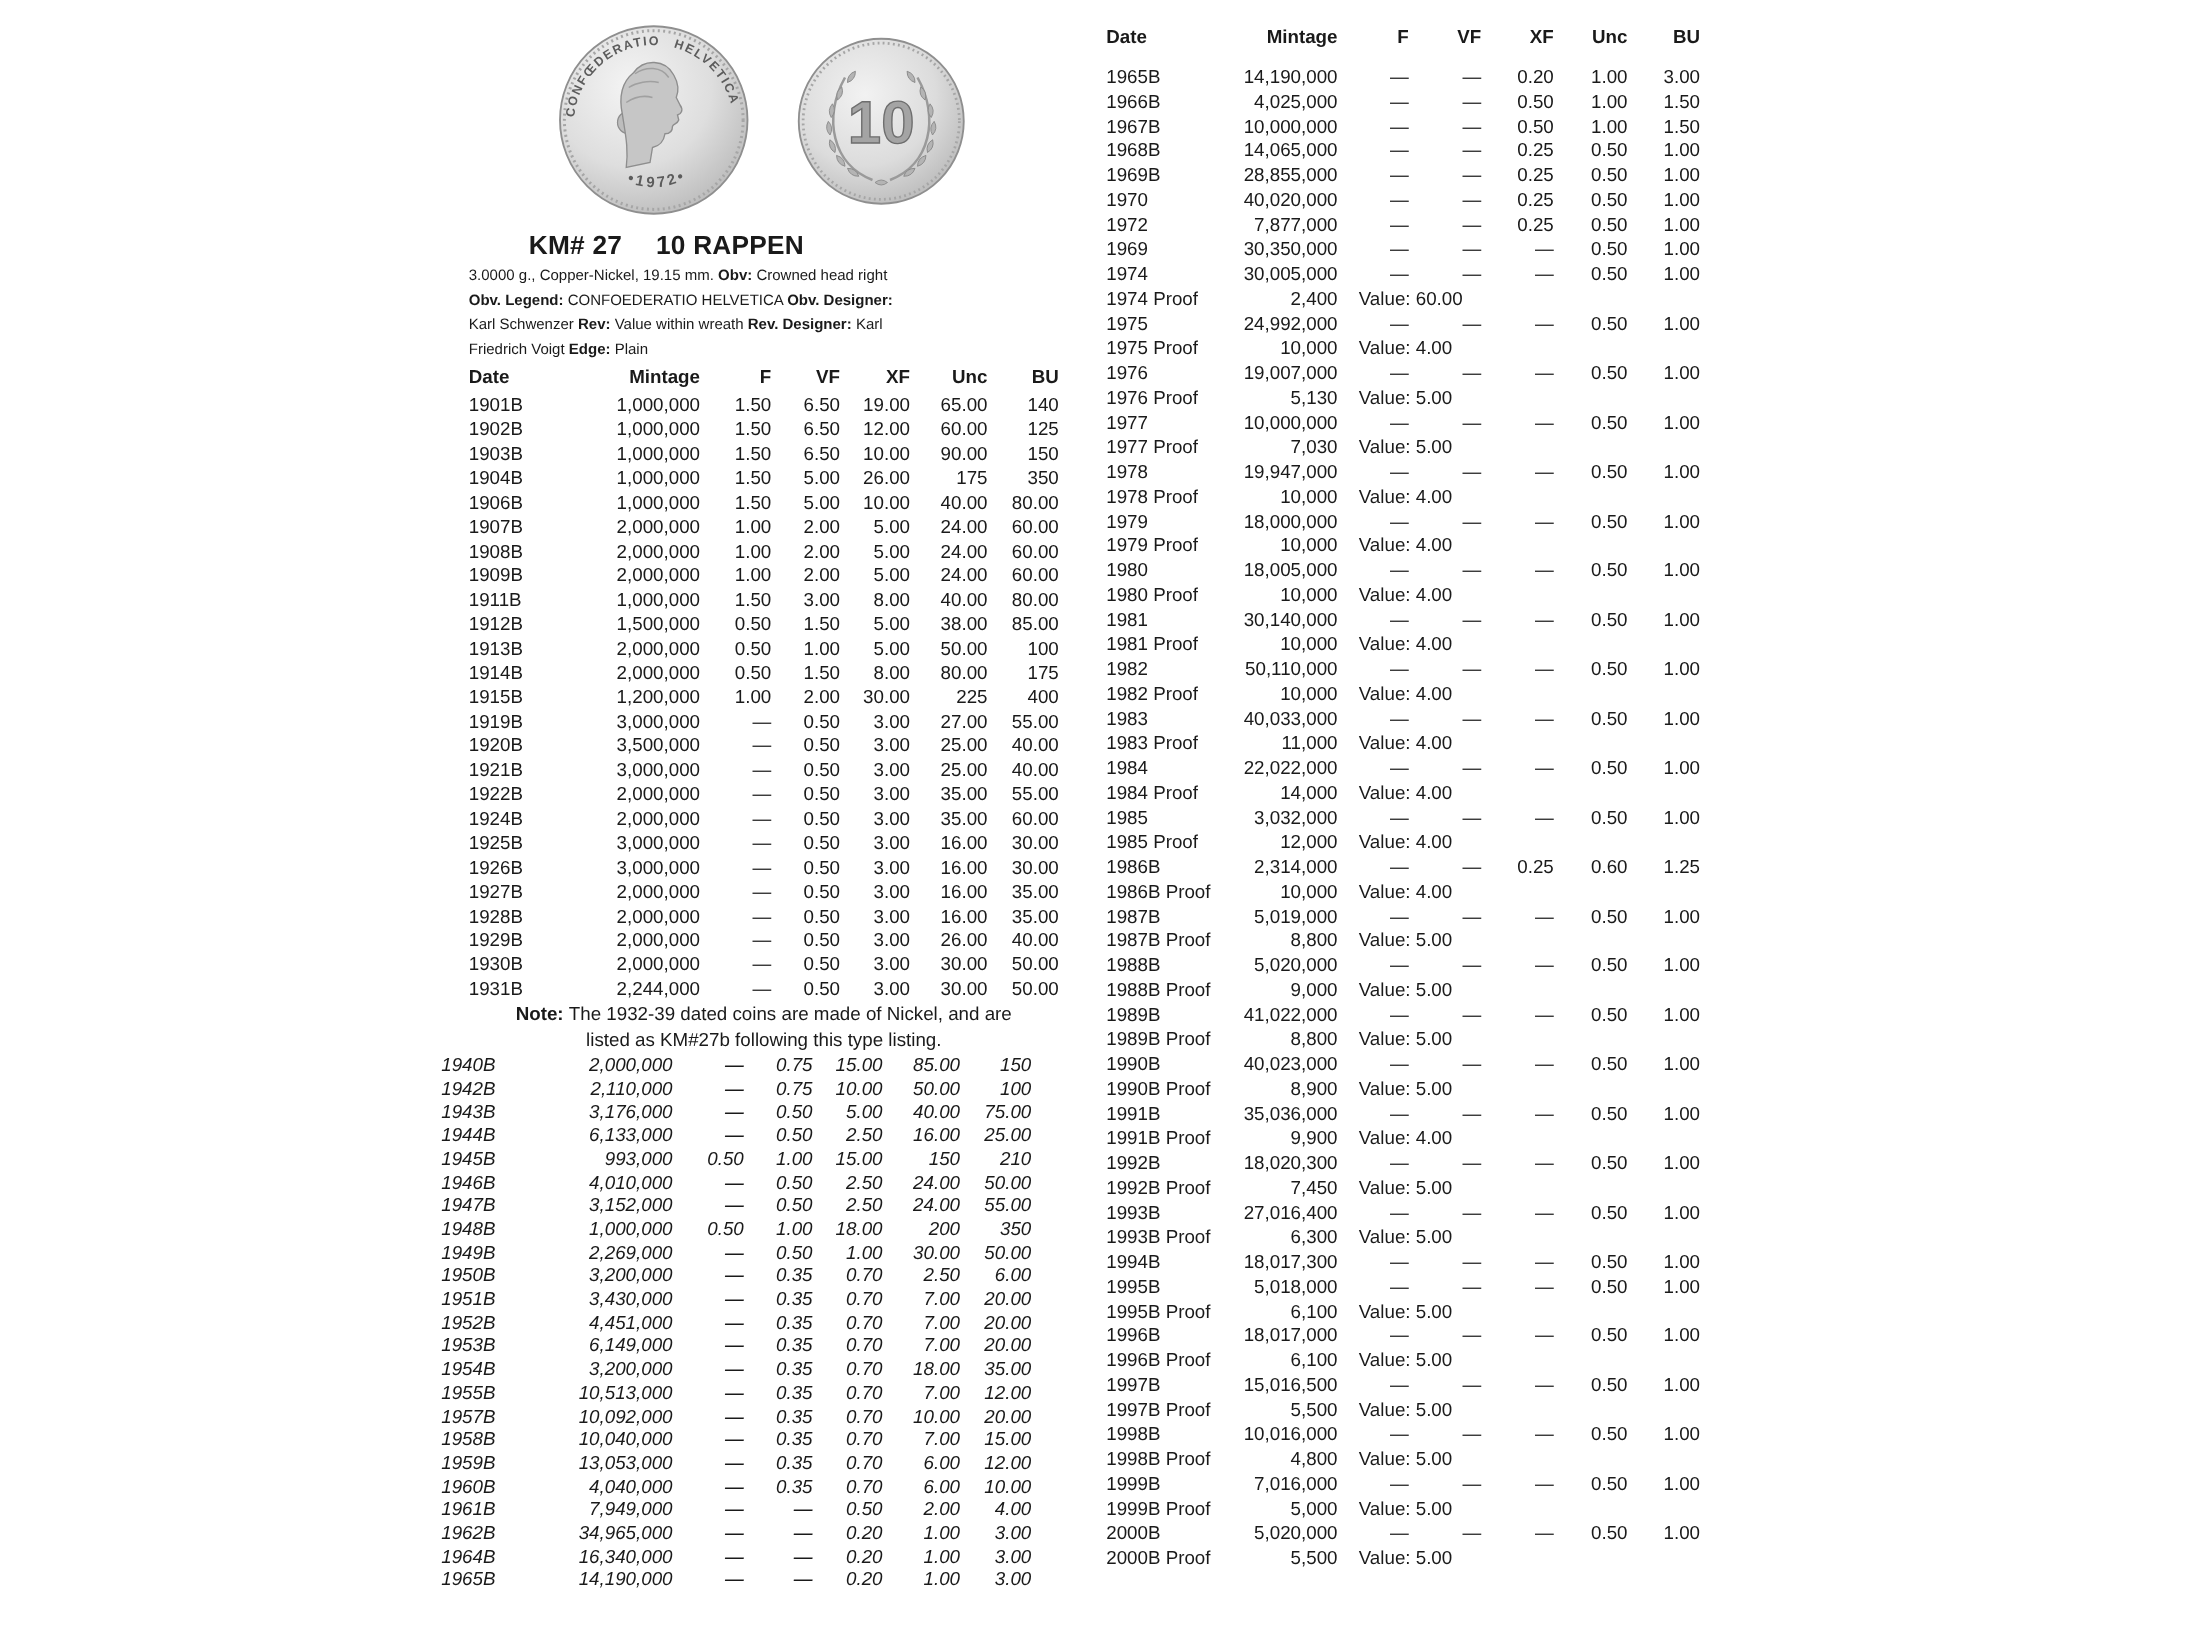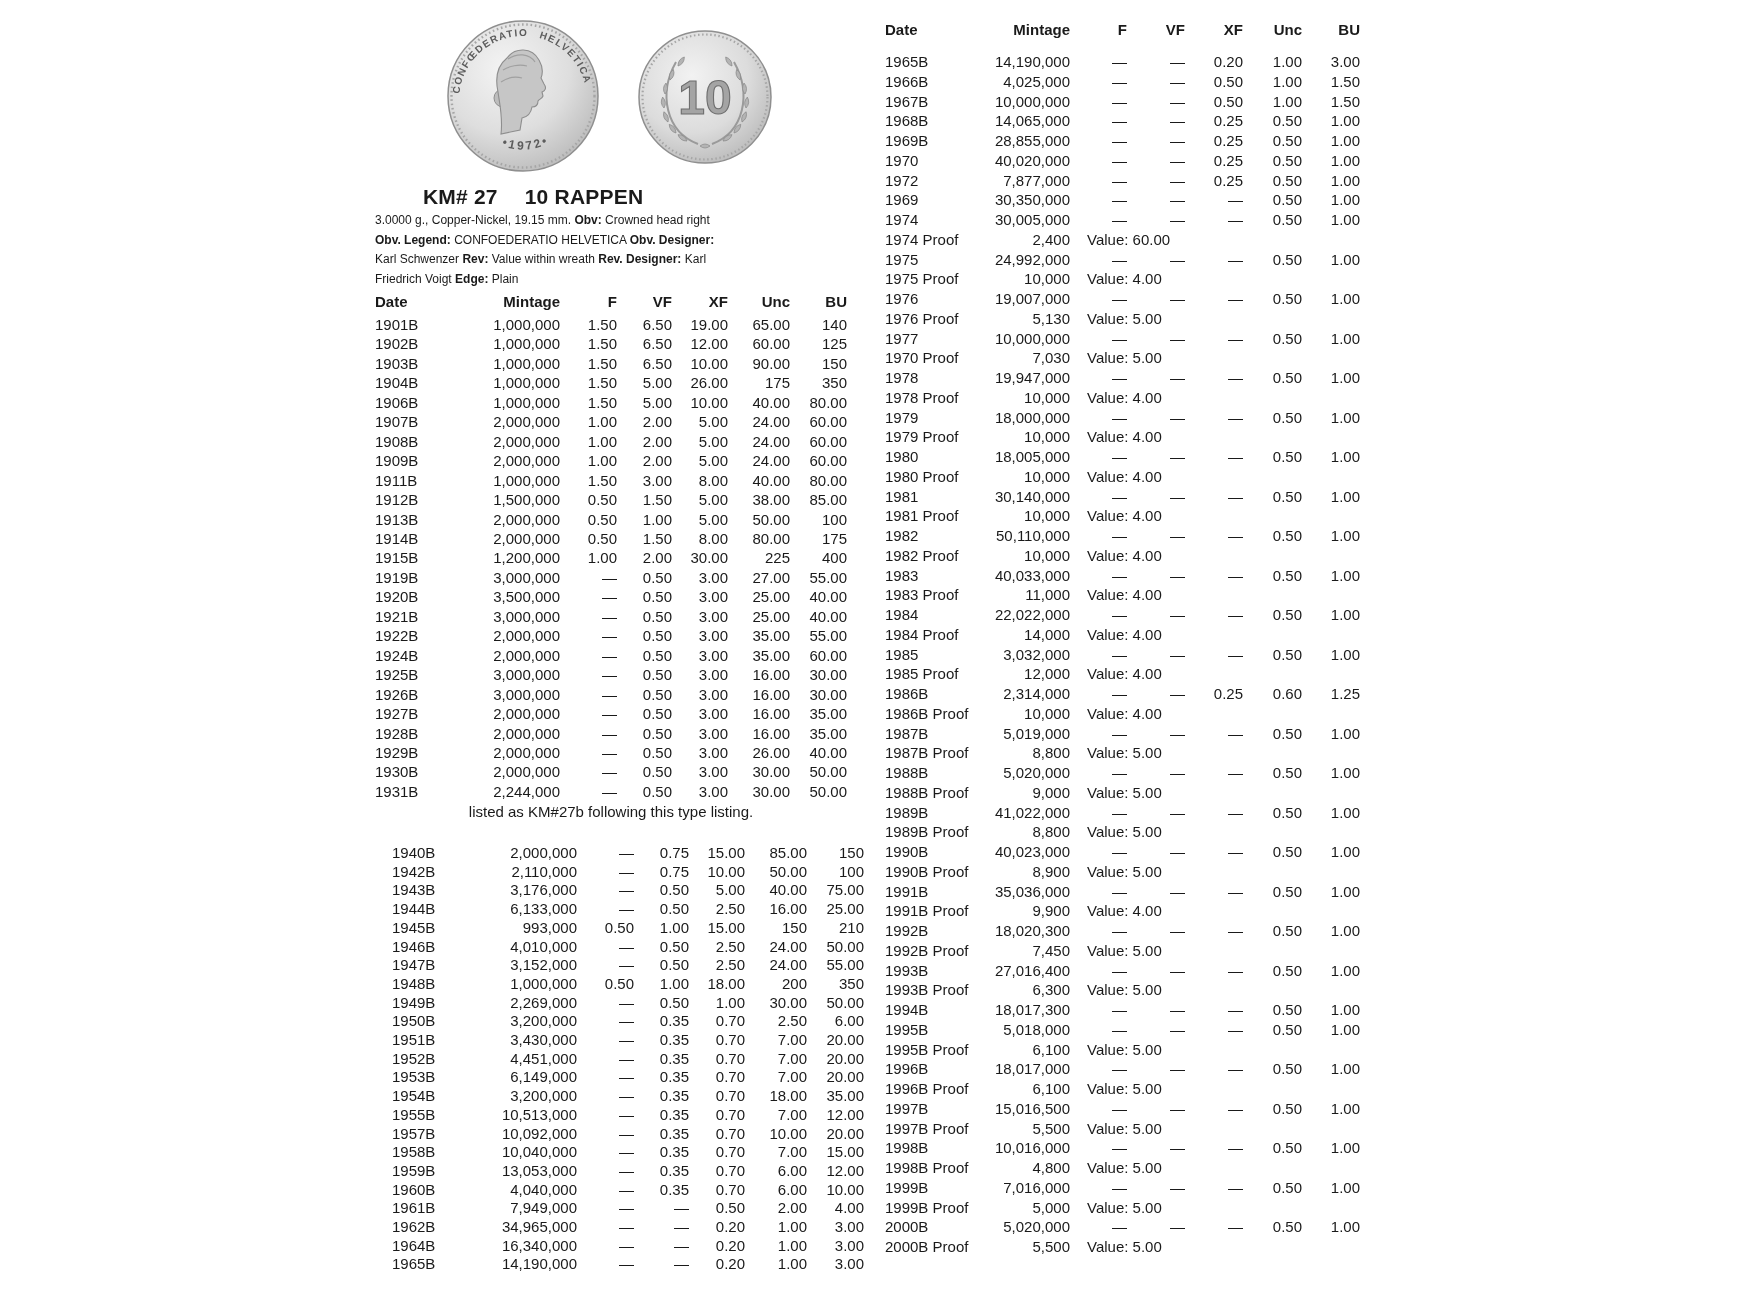--- a/index.html
+++ b/index.html
@@ -14,21 +14,21 @@
   .tbl{position:absolute;border-collapse:collapse;table-layout:fixed;}
   .tbl th,.tbl td{padding:0;white-space:nowrap;font-size:15px;overflow:visible;}
   .tbl th{font-weight:bold;text-align:right;line-height:20px;}
   .tbl th:first-child{text-align:left;}
   td.date{text-align:left;}
   td.num{text-align:right;}
   td.value-span{text-align:left;padding-left:17px;}
   .lt{left:375px;top:292px;width:472px;}
   .lt thead th{padding-bottom:3px;}
   .lt tbody td{line-height:19.45px;}
-  .ltb{left:392px;top:844px;width:472px;}
+  .ltb{left:353px;top:844px;width:472px;font-style:italic;}
   .ltb tbody td{line-height:18.7px;}
   .rt{left:885px;top:20px;width:475px;}
   .rt thead th{padding-bottom:12px;}
   .rt tbody td{line-height:19.75px;}
   .lt col:nth-child(1),.ltb col:nth-child(1){width:85px;}
   .lt col:nth-child(2),.ltb col:nth-child(2){width:100px;}
   .lt col:nth-child(3),.ltb col:nth-child(3){width:57px;}
   .lt col:nth-child(4),.ltb col:nth-child(4){width:55px;}
   .lt col:nth-child(5),.ltb col:nth-child(5){width:56px;}
   .lt col:nth-child(6),.ltb col:nth-child(6){width:62px;}
@@ -366,20 +366,21 @@
           <td class="num">—</td>
           <td class="num">0.50</td>
           <td class="num">3.00</td>
           <td class="num">30.00</td>
           <td class="num">50.00</td>
         </tr>
       </tbody>
   </table>
 
   <div class="note">
+    <div><span class="b">Note: </span><span>The 1932-39 dated coins are made of Nickel, and are</span></div>
     <div><span>listed as KM#27b following this type listing.</span></div>
   </div>
 
   <table class="tbl ltb">
     <colgroup>
         <col>
         <col>
         <col>
         <col>
         <col>
@@ -736,21 +737,21 @@
         <tr>
           <td class="date">1977</td>
           <td class="num">10,000,000</td>
           <td class="num">—</td>
           <td class="num">—</td>
           <td class="num">—</td>
           <td class="num">0.50</td>
           <td class="num">1.00</td>
         </tr>
         <tr>
-          <td class="date">1970 Proof</td>
+          <td class="date">1977 Proof</td>
           <td class="num">7,030</td>
           <td class="value-span" colspan="5">Value: 5.00</td>
         </tr>
         <tr>
           <td class="date">1978</td>
           <td class="num">19,947,000</td>
           <td class="num">—</td>
           <td class="num">—</td>
           <td class="num">—</td>
           <td class="num">0.50</td>

